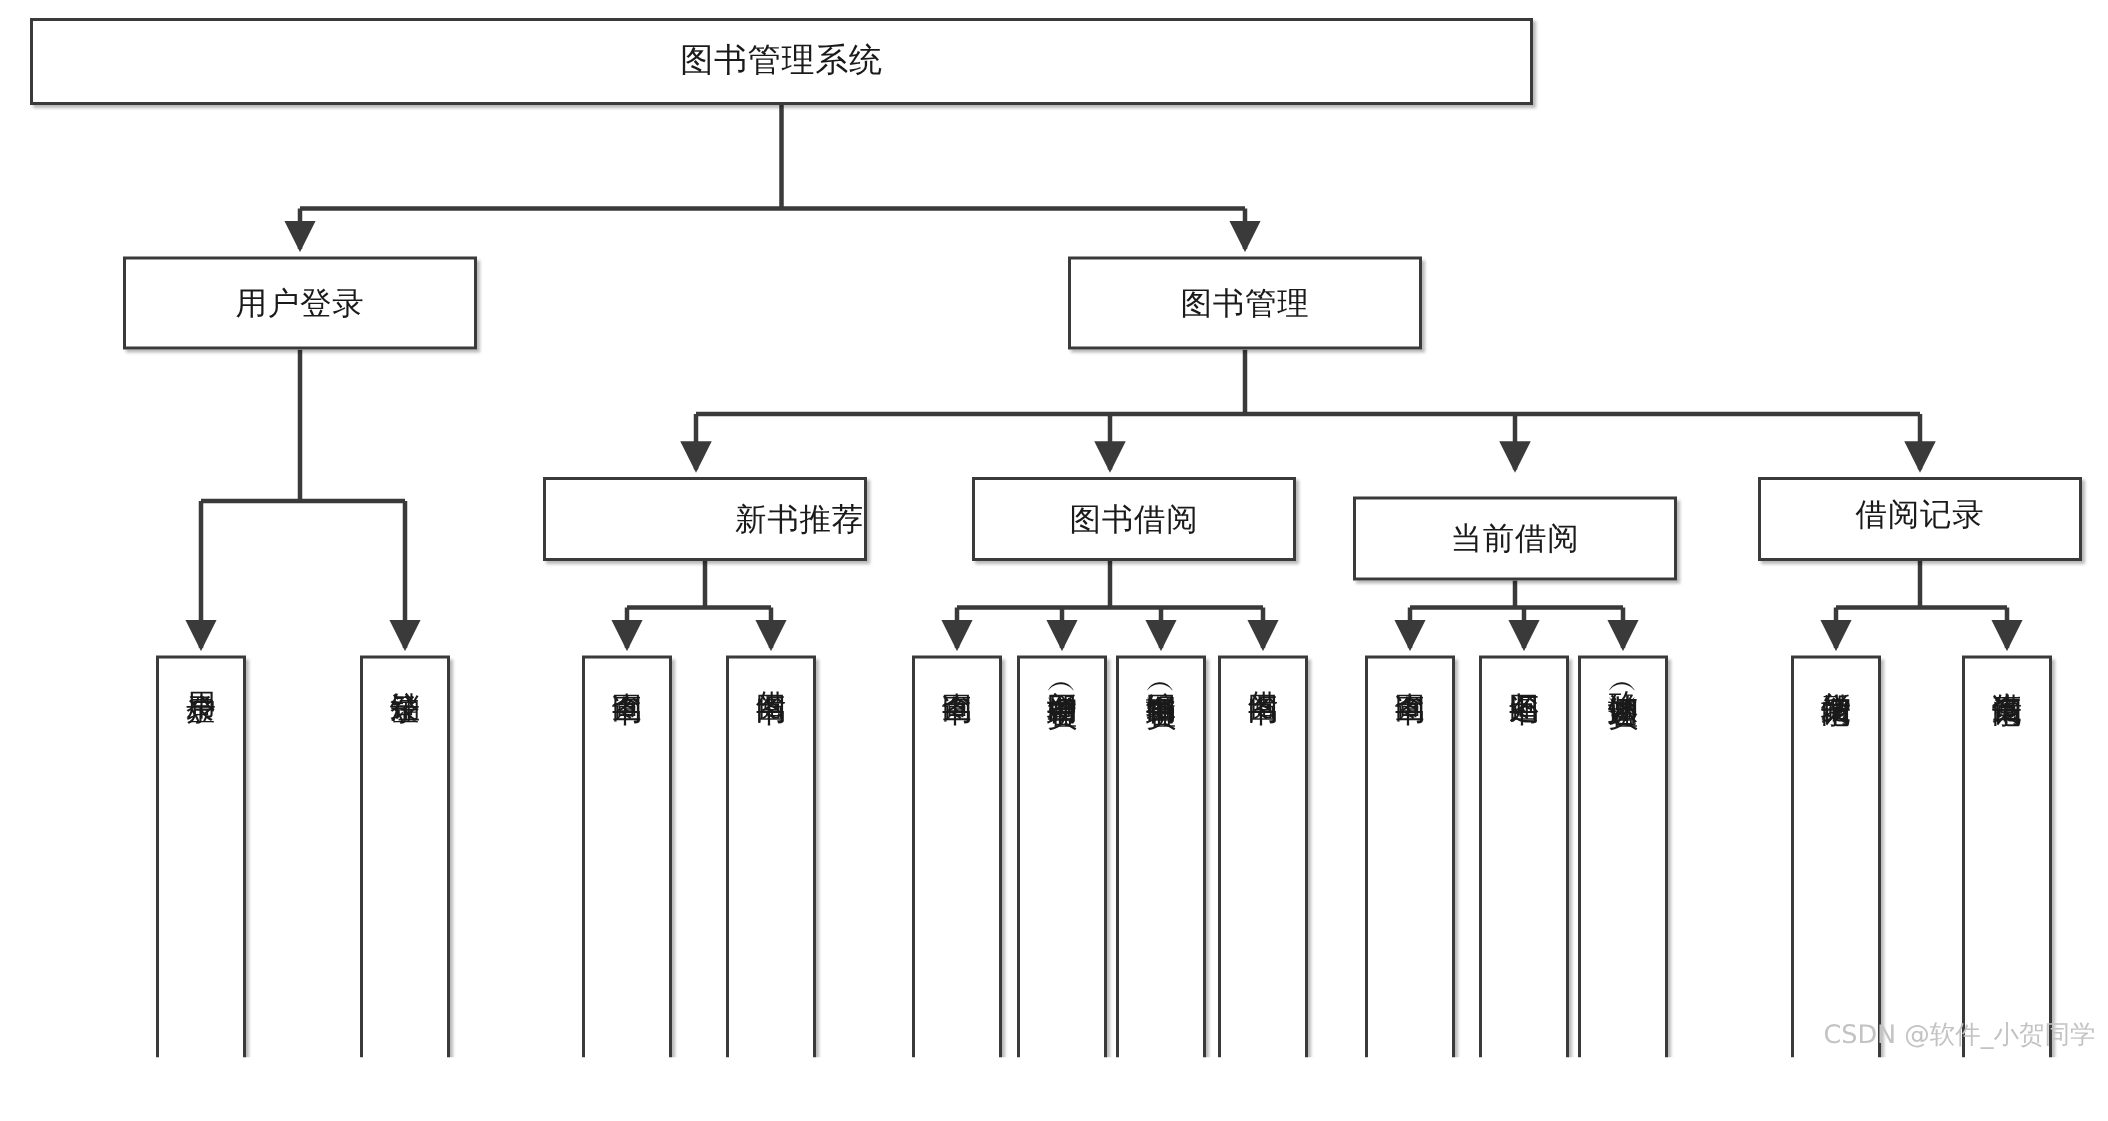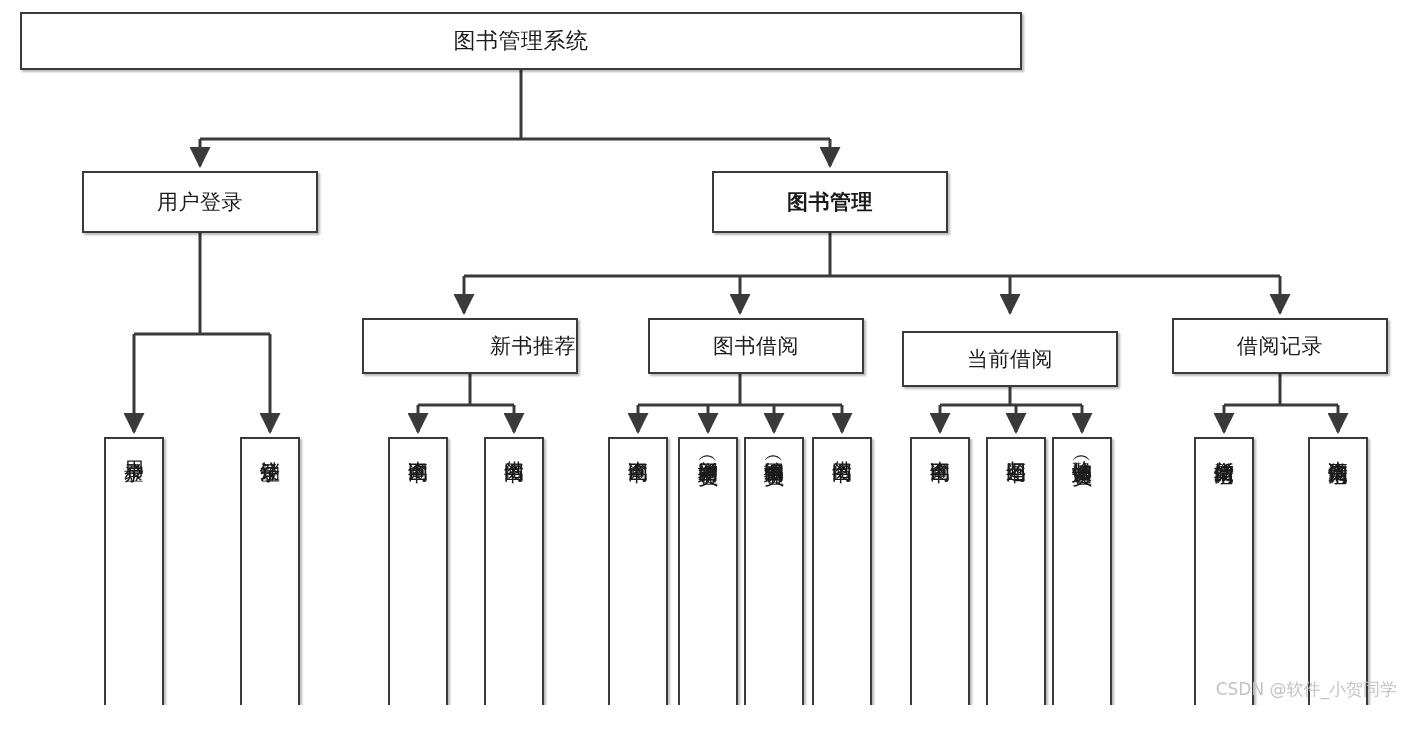--- a/index.html
+++ b/index.html
@@ -119,34 +119,34 @@
     </g>
   </svg>
 
   <div class="node root" style="left:20px;top:12px;width:1002px;height:58px;">
     <span class="lbl">图书管理系统</span>
   </div>
 
   <div class="node" style="left:82px;top:171px;width:236px;height:62px;">
     <span class="lbl">用户登录</span>
   </div>
-  <div class="node" style="left:712px;top:171px;width:236px;height:62px;font-weight:bold;">
+  <div class="node" style="left:712px;top:171px;width:236px;height:62px;">
     <span class="lbl">图书管理</span>
   </div>
 
   <div class="node" style="left:362px;top:318px;width:216px;height:56px;justify-content:flex-end;">
     <span class="lbl">新书推荐</span>
   </div>
   <div class="node" style="left:648px;top:318px;width:216px;height:56px;text-align:right;">
     <span class="lbl">图书借阅</span>
   </div>
   <div class="node" style="left:902px;top:318px;width:216px;height:56px;margin-top:13px;">
     <span class="lbl">当前借阅</span>
   </div>
-  <div class="node" style="left:1172px;top:318px;width:216px;height:56px;">
+  <div class="node" style="left:1172px;top:318px;width:216px;height:56px;font-family:Liberation Mono, monospace;">
     <span class="lbl">借阅记录</span>
   </div>
 
   <div class="node leaf" style="left:104px;top:437px;width:60px;height:296px;">
     <span class="lbl">用户登录</span>
   </div>
   <div class="node leaf" style="left:240px;top:437px;width:60px;height:296px;">
     <span class="lbl">注销登录</span>
   </div>
 

